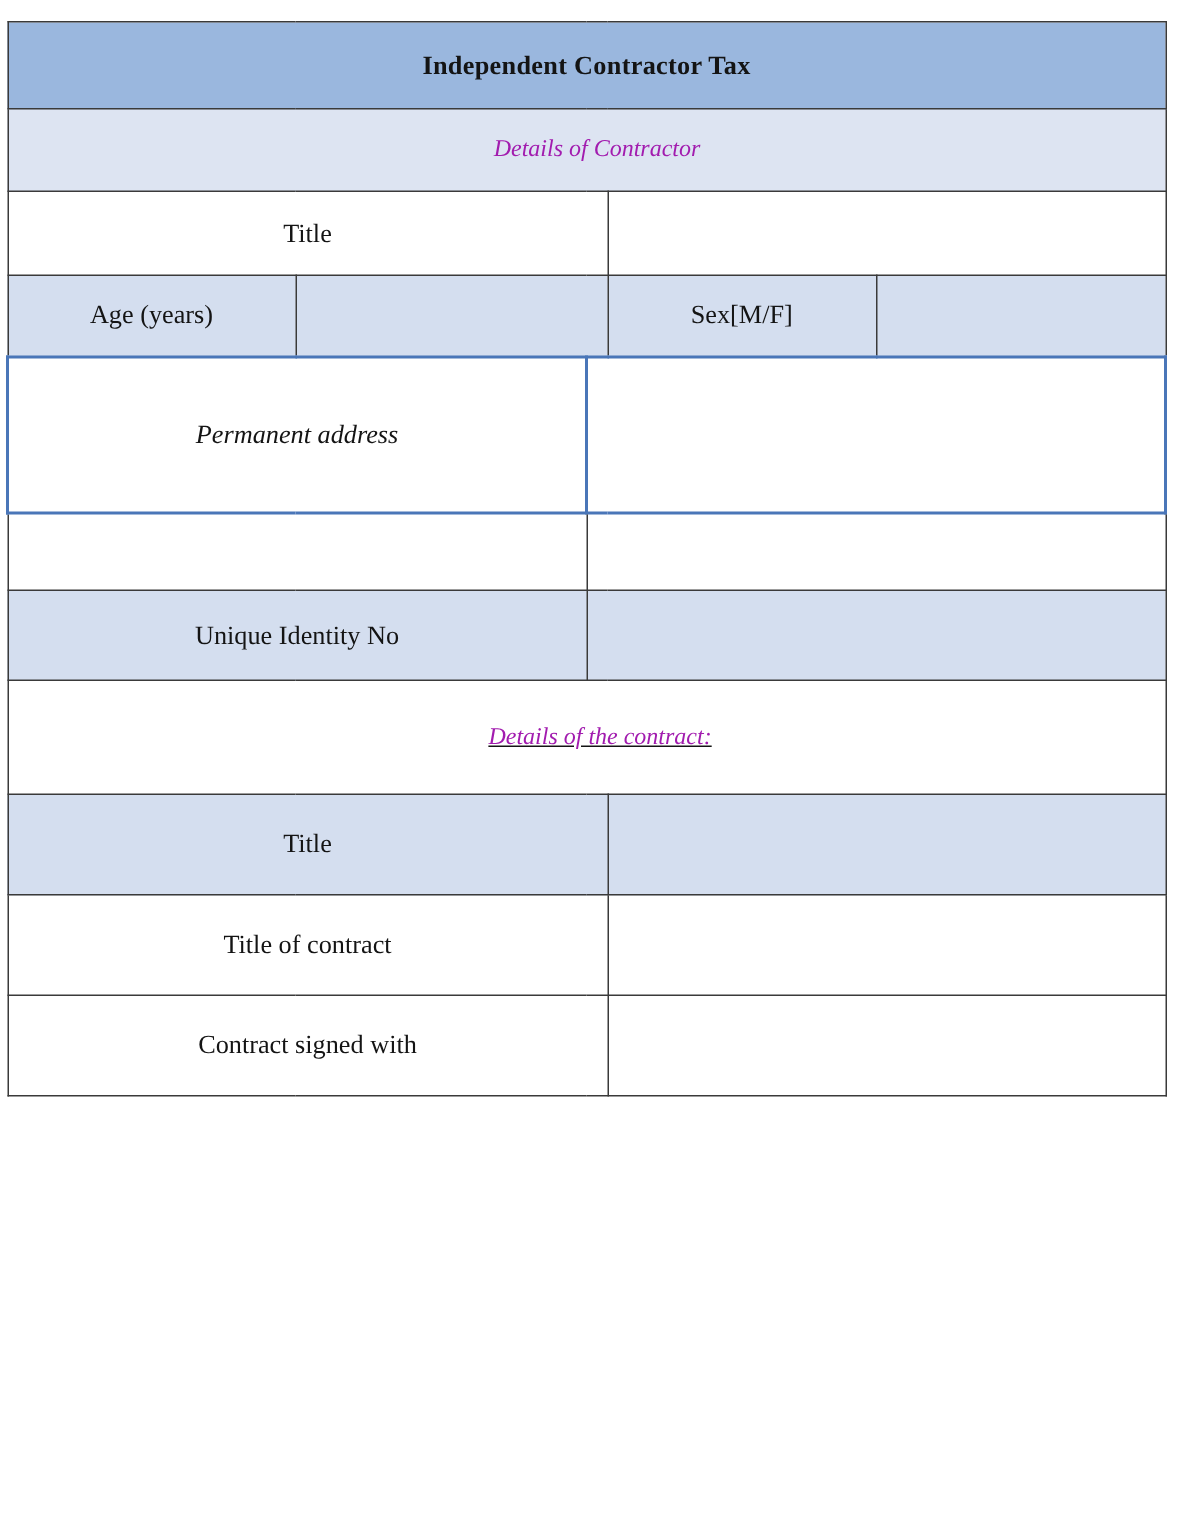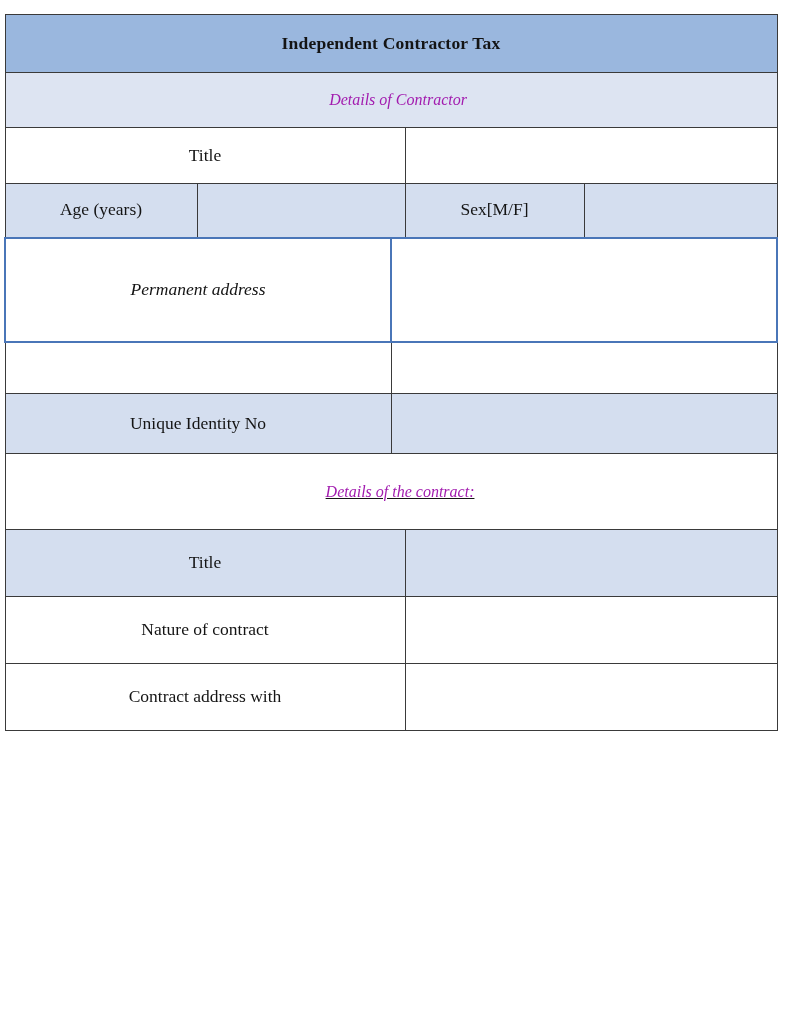--- a/index.html
+++ b/index.html
@@ -162,27 +162,27 @@
           <span class="section-label section-label-indent">Details of the contract:</span>
         </td>
       </tr>
 
       <tr class="r-contract fill-blue">
         <td class="fill-blue" colspan="3">Title</td>
         <td class="fill-blue" colspan="2"></td>
       </tr>
 
       <tr class="r-contract">
-        <td class="fill-white" colspan="3">Nature of contract</td>
+        <td class="fill-white" colspan="3">Title of contract</td>
         <td class="fill-white" colspan="2"></td>
       </tr>
 
 
       <tr class="r-contract">
-        <td class="fill-white" colspan="3">Contract address with</td>
+        <td class="fill-white" colspan="3">Contract signed with</td>
         <td class="fill-white" colspan="2"></td>
       </tr>
 
 
 
     </tbody>
   </table>
 
 </div>
 

